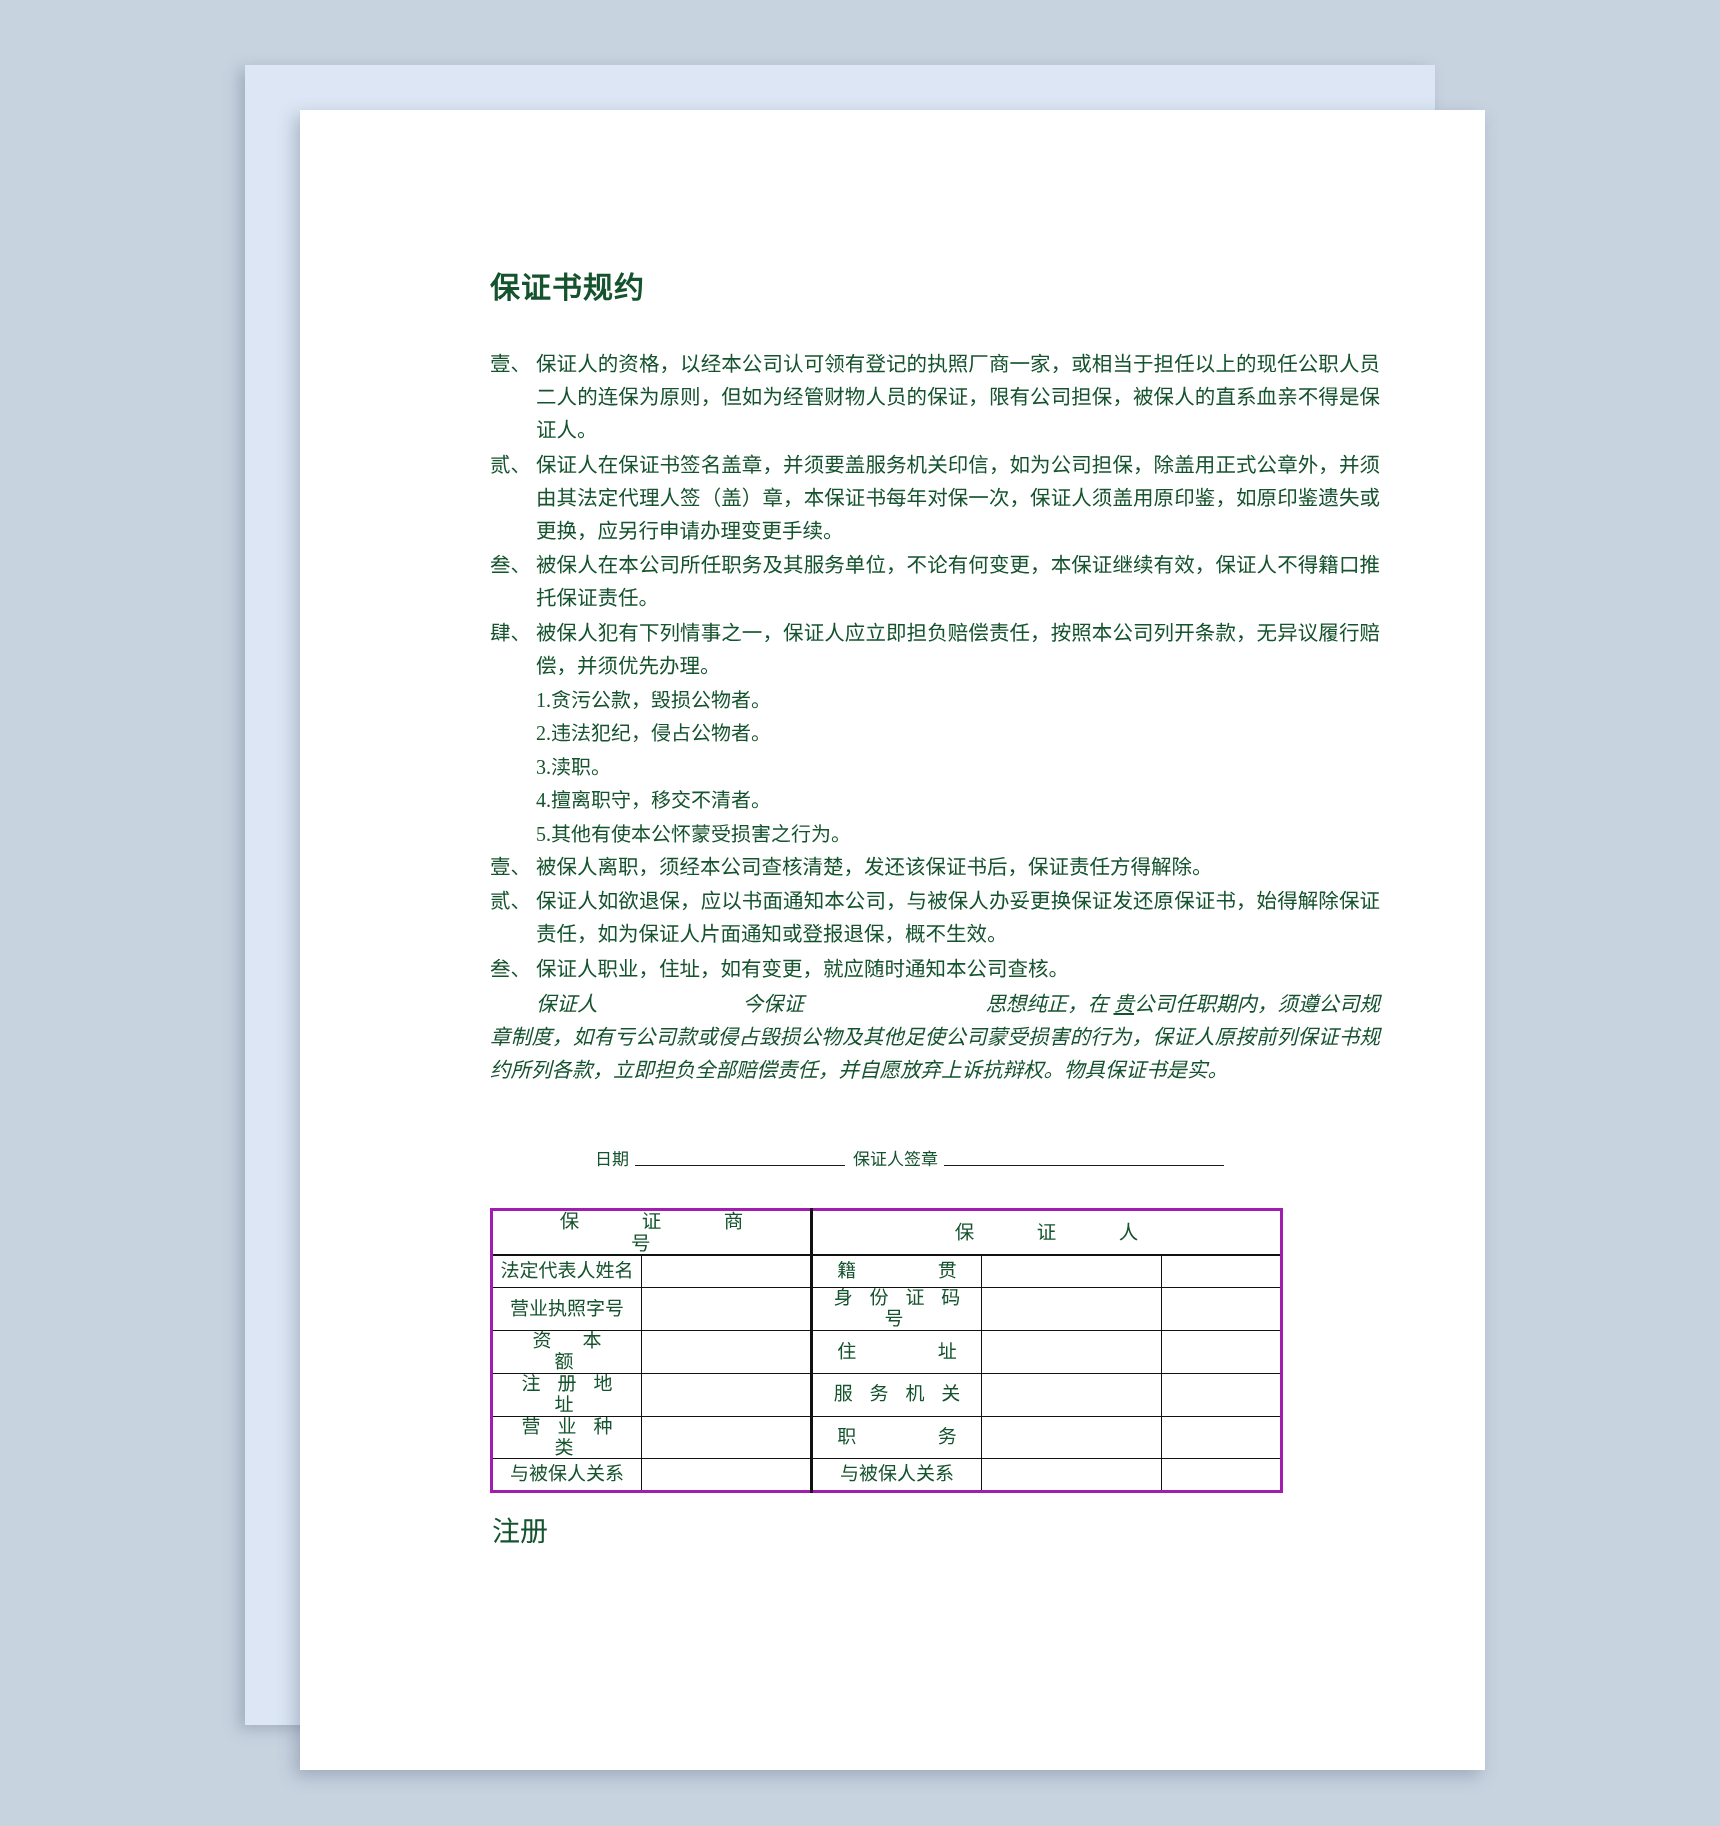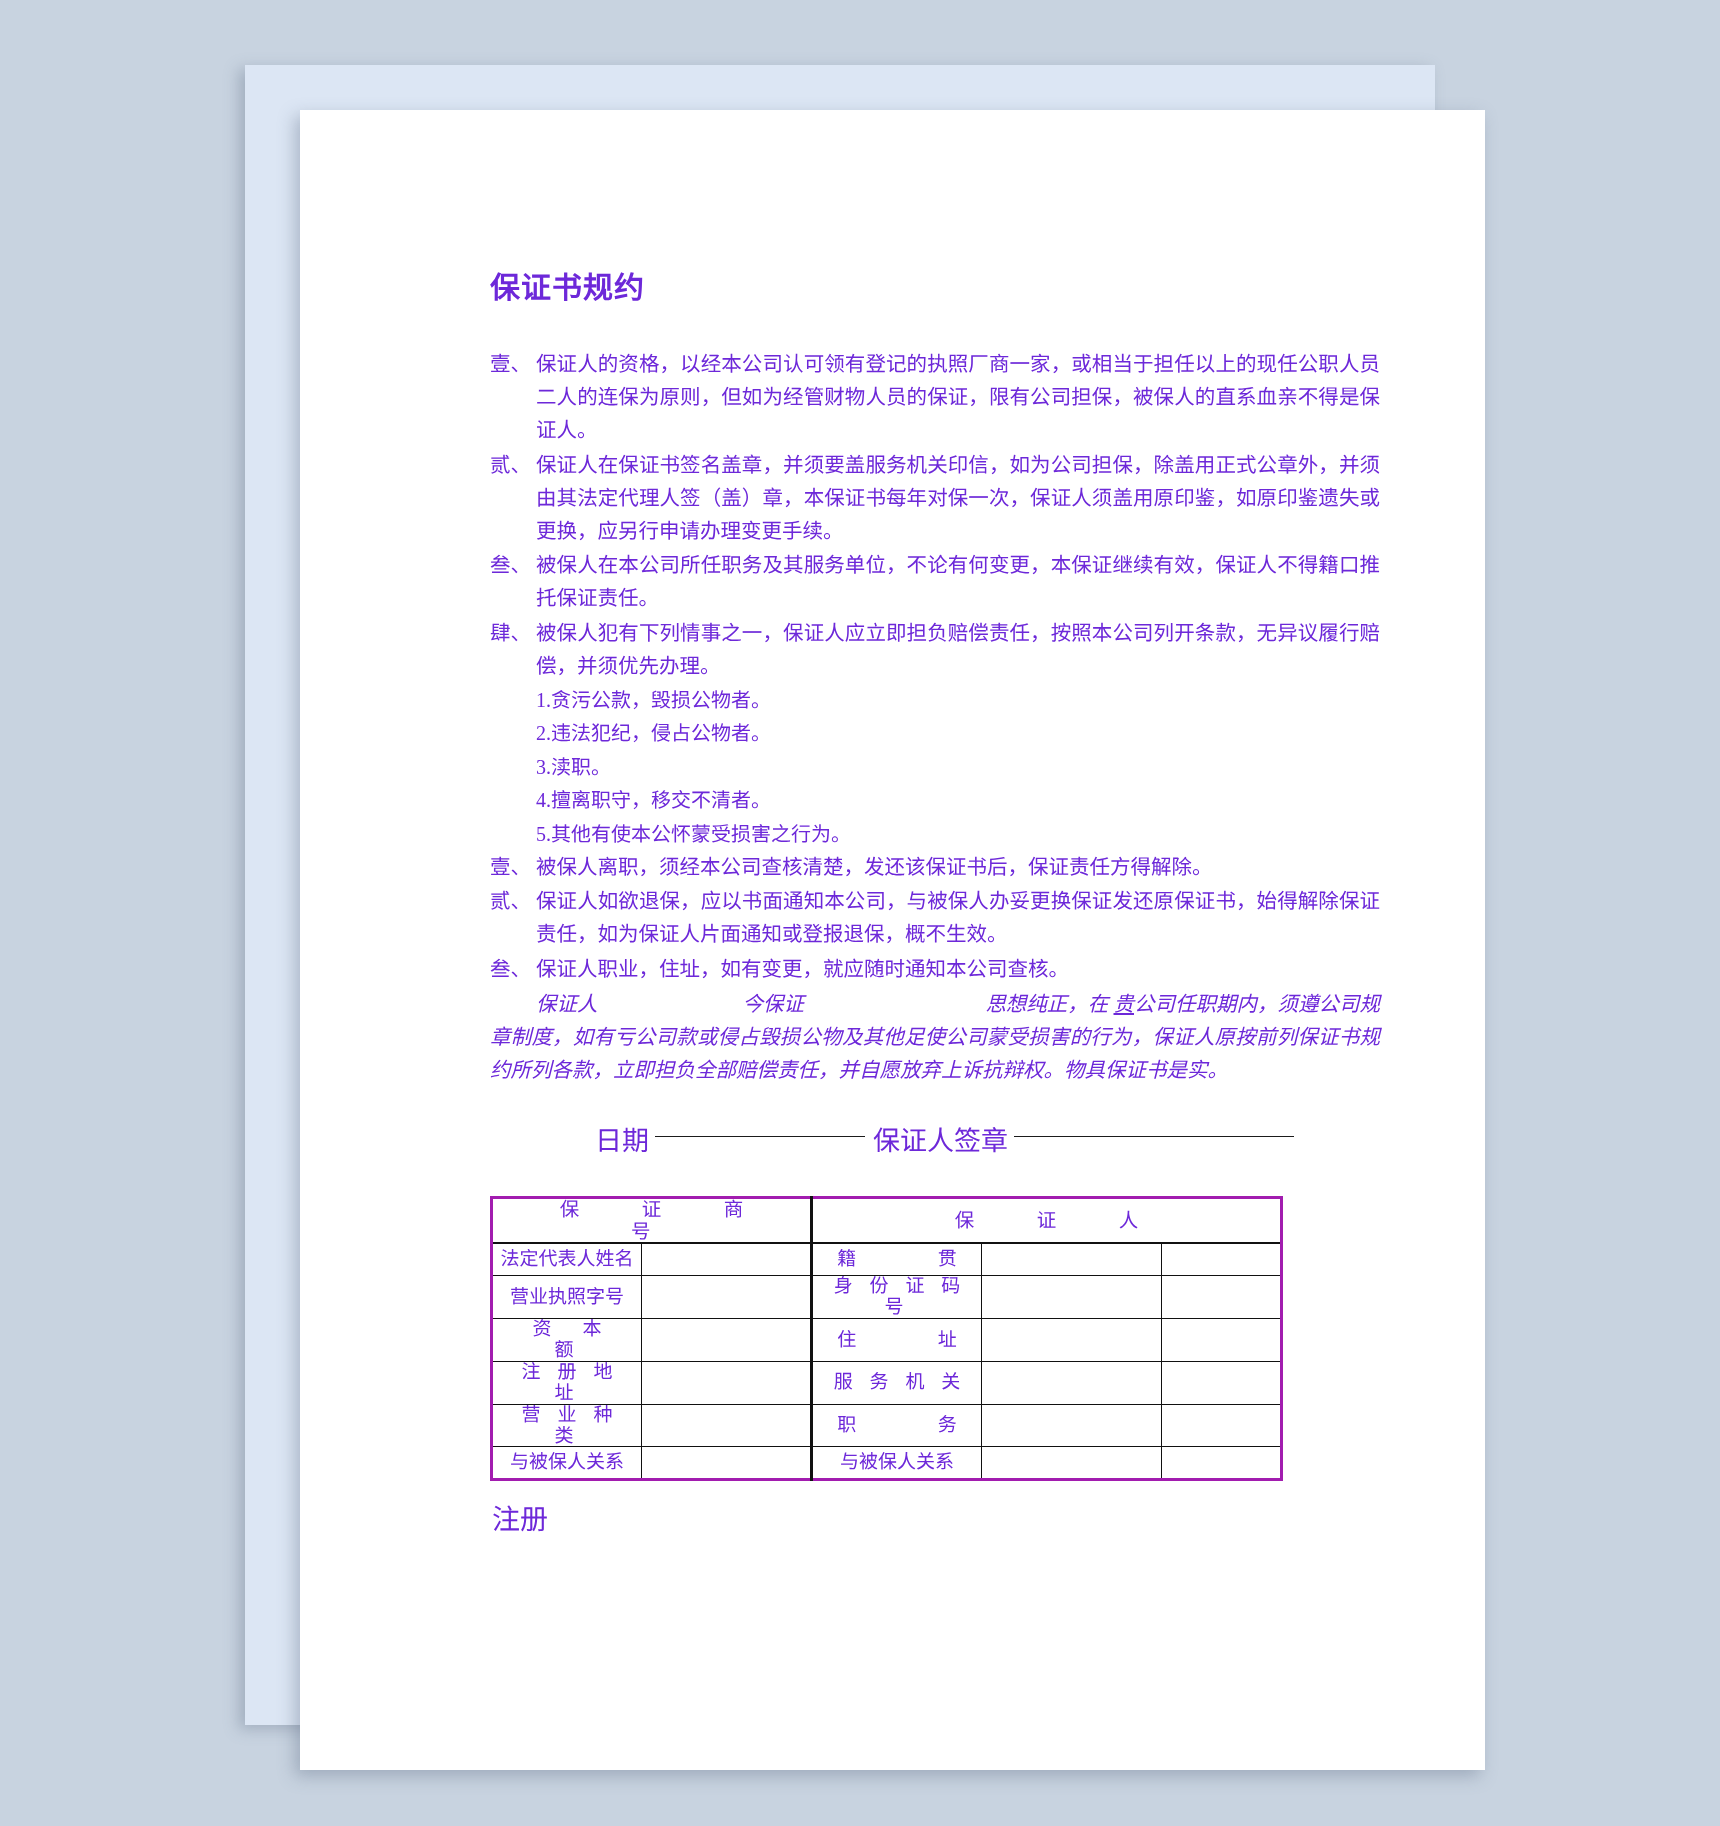--- a/index.html
+++ b/index.html
@@ -44,21 +44,21 @@
 
   
   .doc {
     position: absolute;
     left: 300px;
     top: 110px;
     width: 1185px;
     height: 1660px;
     box-sizing: border-box;
     padding: 160px 105px 0 190px;
-    color: #6d28d9;
+    color: #14532d;
   }
 
   .doc-title {
     font-size: 30px;
     font-weight: 700;
     letter-spacing: 1px;
     margin: 0 0 42px 0;
     line-height: 1.2;
   }
 
@@ -105,25 +105,25 @@
   }
   .decl-gap-a { display: inline-block; width: 148px; }
   .decl-gap-b { display: inline-block; width: 185px; }
   .decl-underline-word {
     text-decoration: underline;
     text-underline-offset: 2px;
   }
 
   
   .sign-row {
-    margin-top: 32px;
+    margin-top: 58px;
     padding-left: 105px;
-    font-size: 27px;
+    font-size: 17px;
     display: flex;
-    align-items: center;
+    align-items: flex-end;
     white-space: nowrap;
   }
   .sign-label { flex: 0 0 auto; }
   .sign-rule {
     display: inline-block;
     height: 1px;
     background: #1b1b1b;
     vertical-align: bottom;
     margin: 0 8px 4px 6px;
   }

